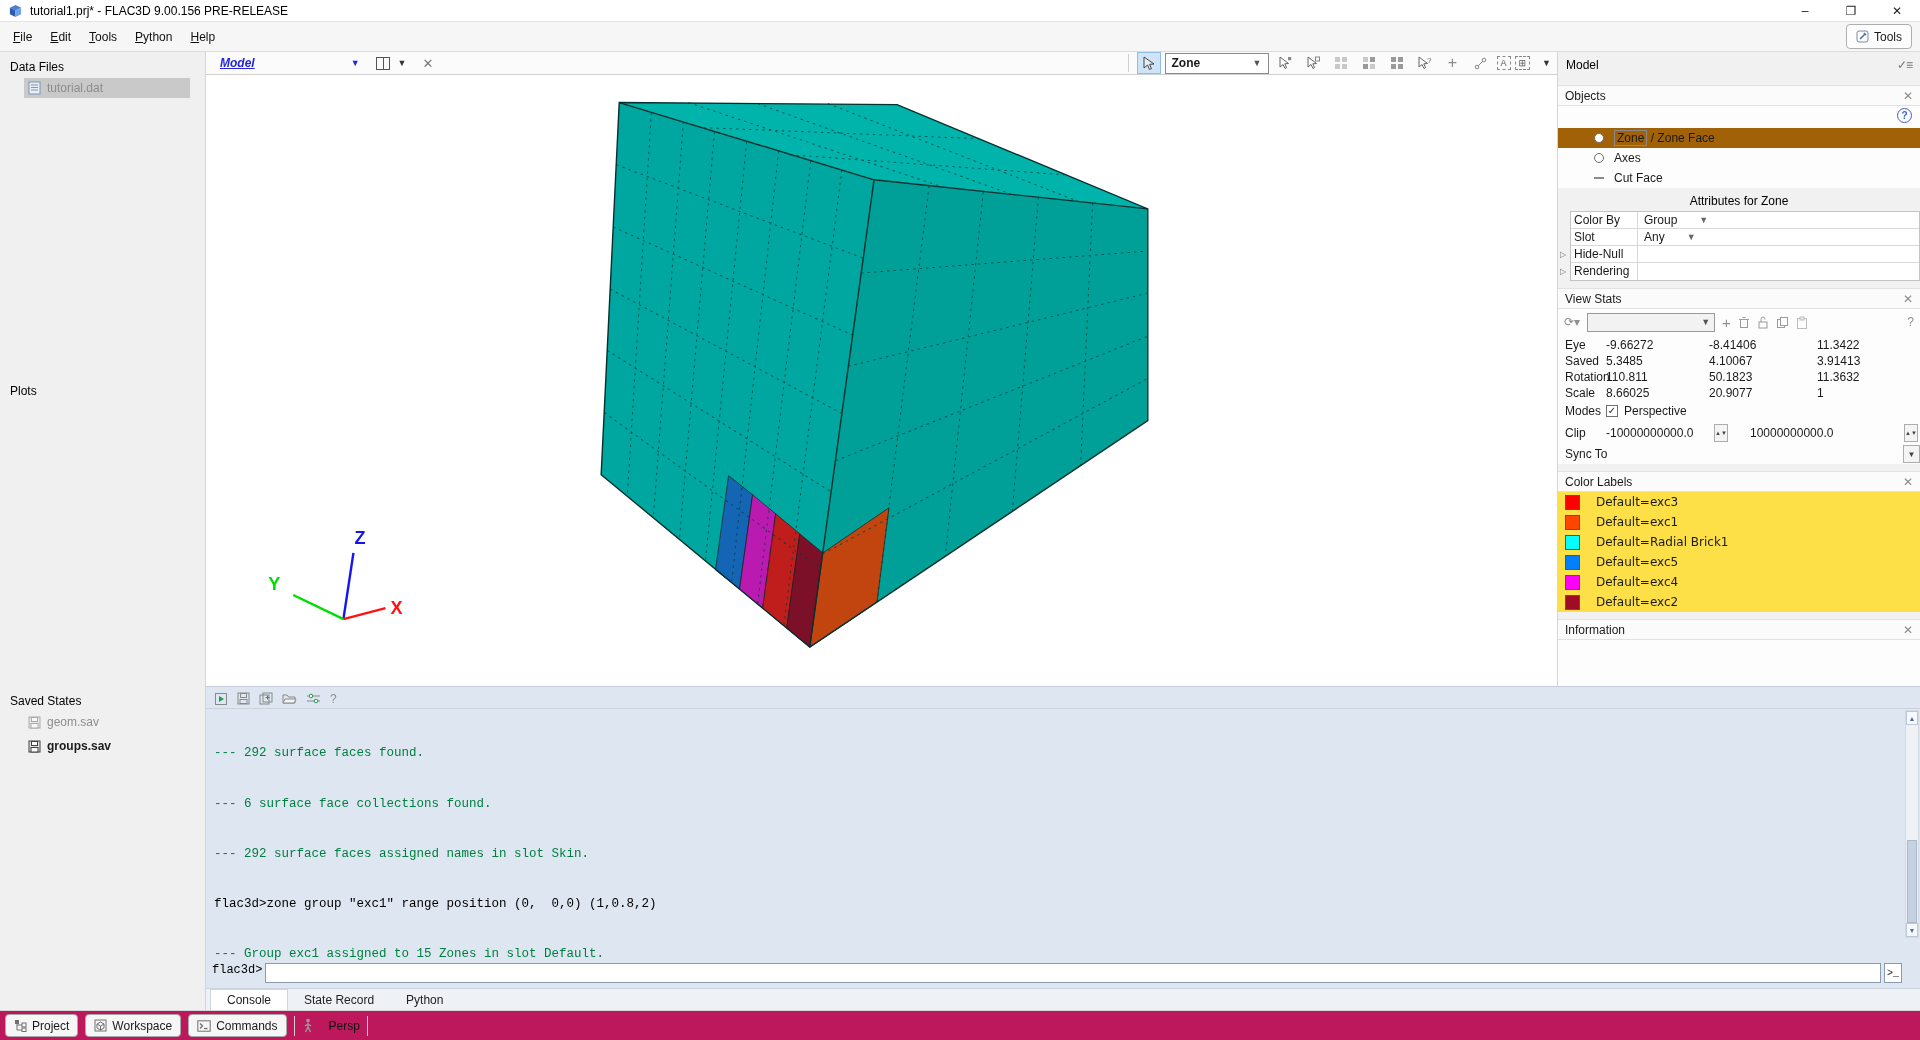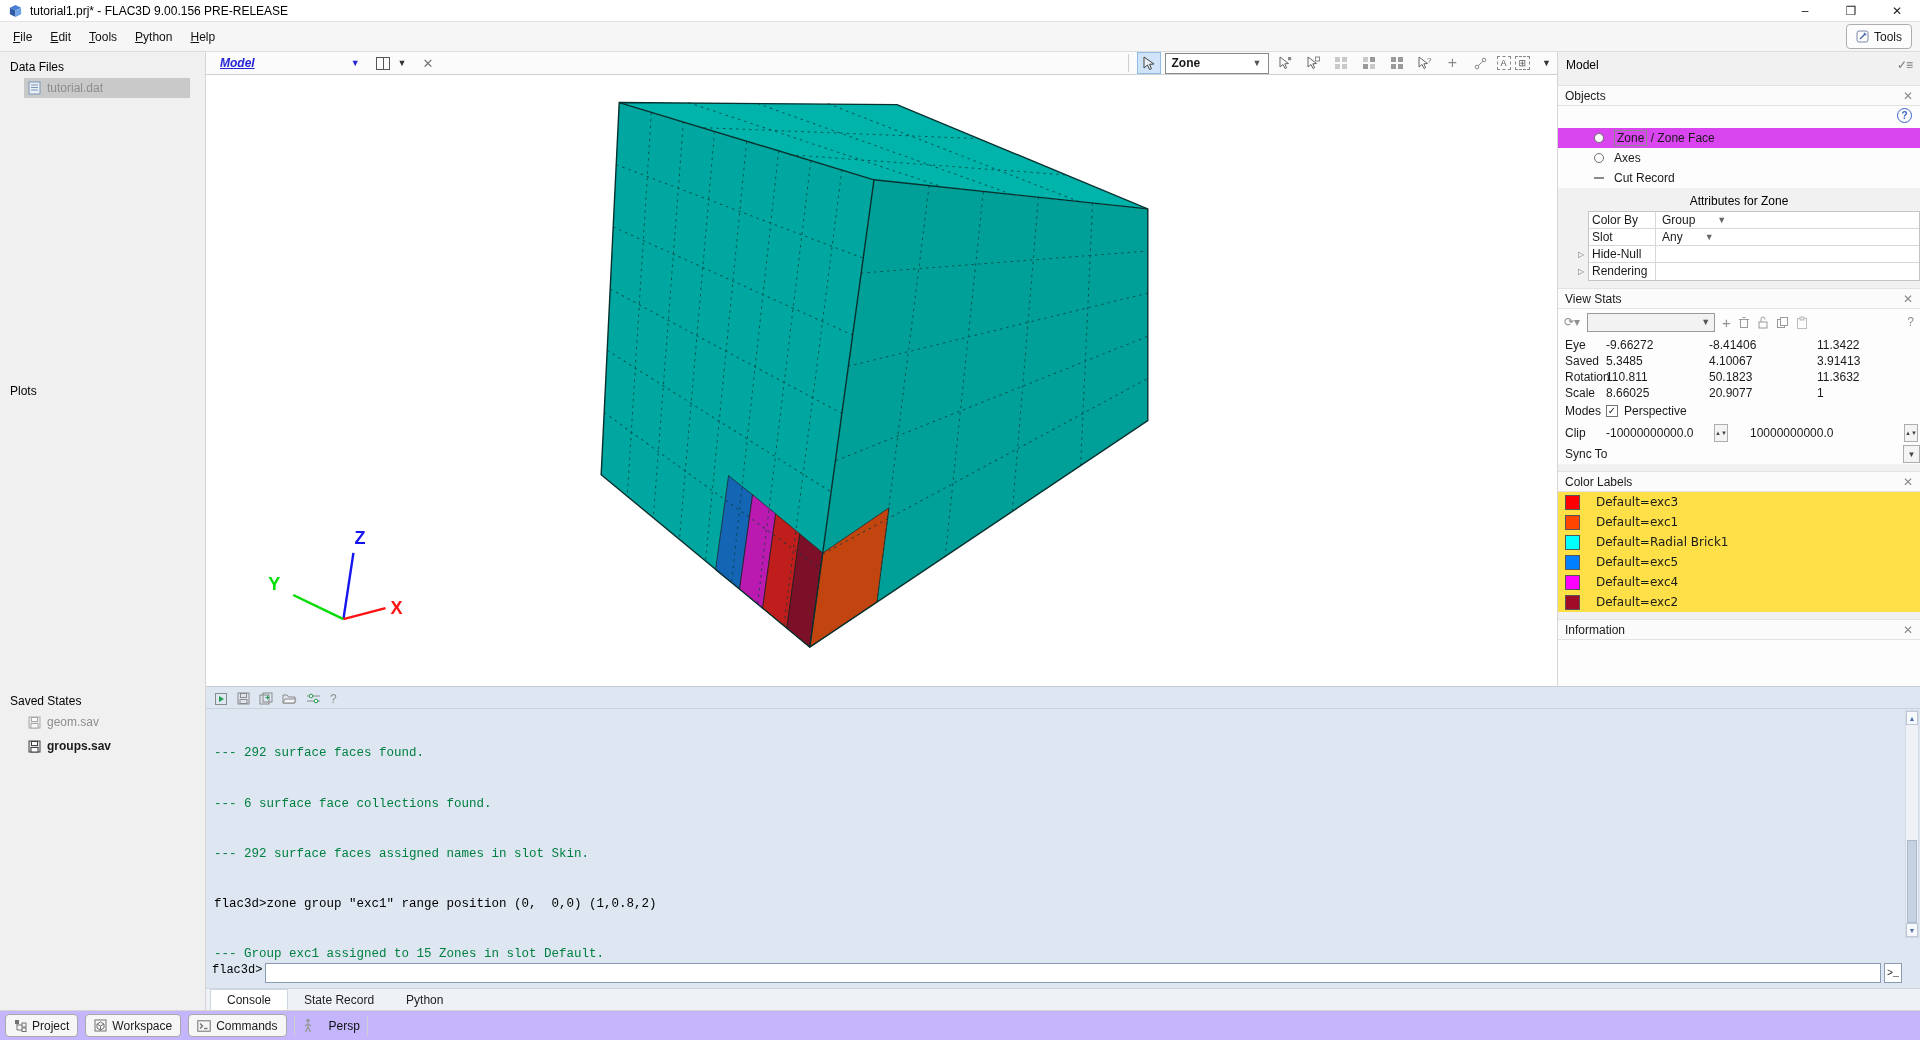--- a/index.html
+++ b/index.html
@@ -60,26 +60,26 @@
   .rightpanel { width:362px; background:#f1f1f1; display:flex; flex-direction:column; overflow:hidden; }
   .rp-title { height:26px; display:flex; align-items:center; padding:0 8px; color:#000; }
   .rp-title .ic { margin-left:auto; color:#777; letter-spacing:-1px; }
   .sec-head { height:21px; background:#fbfbfb; border-top:1px solid #e2e2e2; border-bottom:1px solid #e2e2e2; display:flex; align-items:center; padding:0 7px; margin-top:7px; }
   .sec-head:first-child { margin-top:0; }
   .sec-head .x { margin-left:auto; color:#8a8a8a; font-size:12px; }
   .sec-body { background:#fdfdfd; }
   .help-row { height:22px; display:flex; justify-content:flex-end; padding:2px 8px; }
   .qmark { width:15px; height:15px; border:1px solid #3a62c8; color:#3a62c8; border-radius:50%; font-size:10px; font-weight:bold; display:flex; align-items:center; justify-content:center; }
   .obj-row { height:20px; display:flex; align-items:center; padding-left:36px; gap:10px; }
-  .obj-row.sel { background:#d946ef; }
+  .obj-row.sel { background:#a16207; }
   .radio { width:10px; height:10px; border:1px solid #707070; border-radius:50%; background:#fff; }
   .dashmark { width:10px; height:2px; background:#8a8a8a; }
   .obj-label-box { border:1px solid #8a8a8a; padding:0 2px; }
   .attr-title { text-align:center; padding:6px 0 3px 0; color:#000; }
-  .attr-table { margin-left:30px; border:1px solid #c4c4c4; background:#fff; }
+  .attr-table { margin-left:12px; border:1px solid #c4c4c4; background:#fff; }
   .attr-row { display:flex; height:17px; border-bottom:1px solid #d8d8d8; position:relative; }
   .attr-row:last-child { border-bottom:none; }
   .attr-row .exp { position:absolute; left:-11px; top:4px; font-size:8px; color:#777; }
   .attr-label { width:67px; border-right:1px solid #d8d8d8; padding:1px 3px; }
   .attr-value { flex:1; padding:1px 6px; display:flex; align-items:center; gap:22px; }
   .attr-value .chev { font-size:9px; color:#666; }
   .vs-toolbar { height:26px; display:flex; align-items:center; gap:7px; padding:0 6px; background:#fdfdfd; }
   .vs-combo { width:128px; height:19px; border:1px solid #9a9a9a; background:#f2f2f2; display:flex; align-items:center; }
   .vs-combo .chev { margin-left:auto; font-size:9px; color:#555; padding-right:4px; }
   .mini { color:#8f8f8f; }
@@ -111,21 +111,21 @@
   .exec-btn { width:18px; height:20px; border:1px solid #8a9ab0; background:#fff; font-family:"Liberation Mono", monospace; font-size:10px; display:flex; align-items:center; justify-content:center; }
   .con-tabs { height:22px; background:#eef1f6; display:flex; align-items:flex-end; padding-left:4px; border-top:1px solid #cdd5e0; }
   .con-tab { padding:3px 16px; color:#222; }
   .con-tab.active { background:#fff; border:1px solid #cdd5e0; border-bottom:none; }
   .scrollbar { position:absolute; right:1px; top:23px; bottom:72px; width:14px; background:#eef1f6; border:1px solid #d4dae2; display:flex; flex-direction:column; }
   .sb-arrow { height:14px; display:flex; align-items:center; justify-content:center; font-size:7px; color:#4a6ea9; background:#f6f8fb; border:1px solid #bcc8da; }
   .sb-track { flex:1; position:relative; }
   .sb-thumb { position:absolute; left:1px; right:1px; bottom:0; height:42%; background:#c6d2e2; border:1px solid #aab8cc; }
 
   
-  .statusbar { height:30px; background:#c4b5fd; border-top:1px solid #d5d5d5; display:flex; align-items:center; padding-left:5px; gap:7px; }
+  .statusbar { height:30px; background:#be185d; border-top:1px solid #d5d5d5; display:flex; align-items:center; padding-left:5px; gap:7px; }
   .status-btn { height:23px; border:1px solid #a8a8a8; border-radius:4px; background:#f6f6f6; display:flex; align-items:center; gap:5px; padding:0 8px; }
   .sb-sep { width:1px; height:20px; background:#cfcfcf; }
   .persp { margin-left:8px; color:#111; }
 
   svg.icon { display:block; }
 </style>
 </head>
 <body>
 
 <div class="app">
@@ -352,21 +352,21 @@
             <div class="obj-row sel">
               <span class="radio"></span>
               <span><span class="obj-label-box">Zone</span> <span>/ Zone Face</span></span>
             </div>
             <div class="obj-row">
               <span class="radio"></span>
               <span>Axes</span>
             </div>
             <div class="obj-row">
               <span class="dashmark"></span>
-              <span>Cut Record</span>
+              <span>Cut Face</span>
             </div>
           </div>
 
           <div class="attr-title">Attributes for Zone</div>
           <div class="attr-table">
             <div class="attr-row">
               <span class="attr-label">Color By</span>
               <span class="attr-value">
                   <span>Group</span>
                   <span class="chev">▼</span>

